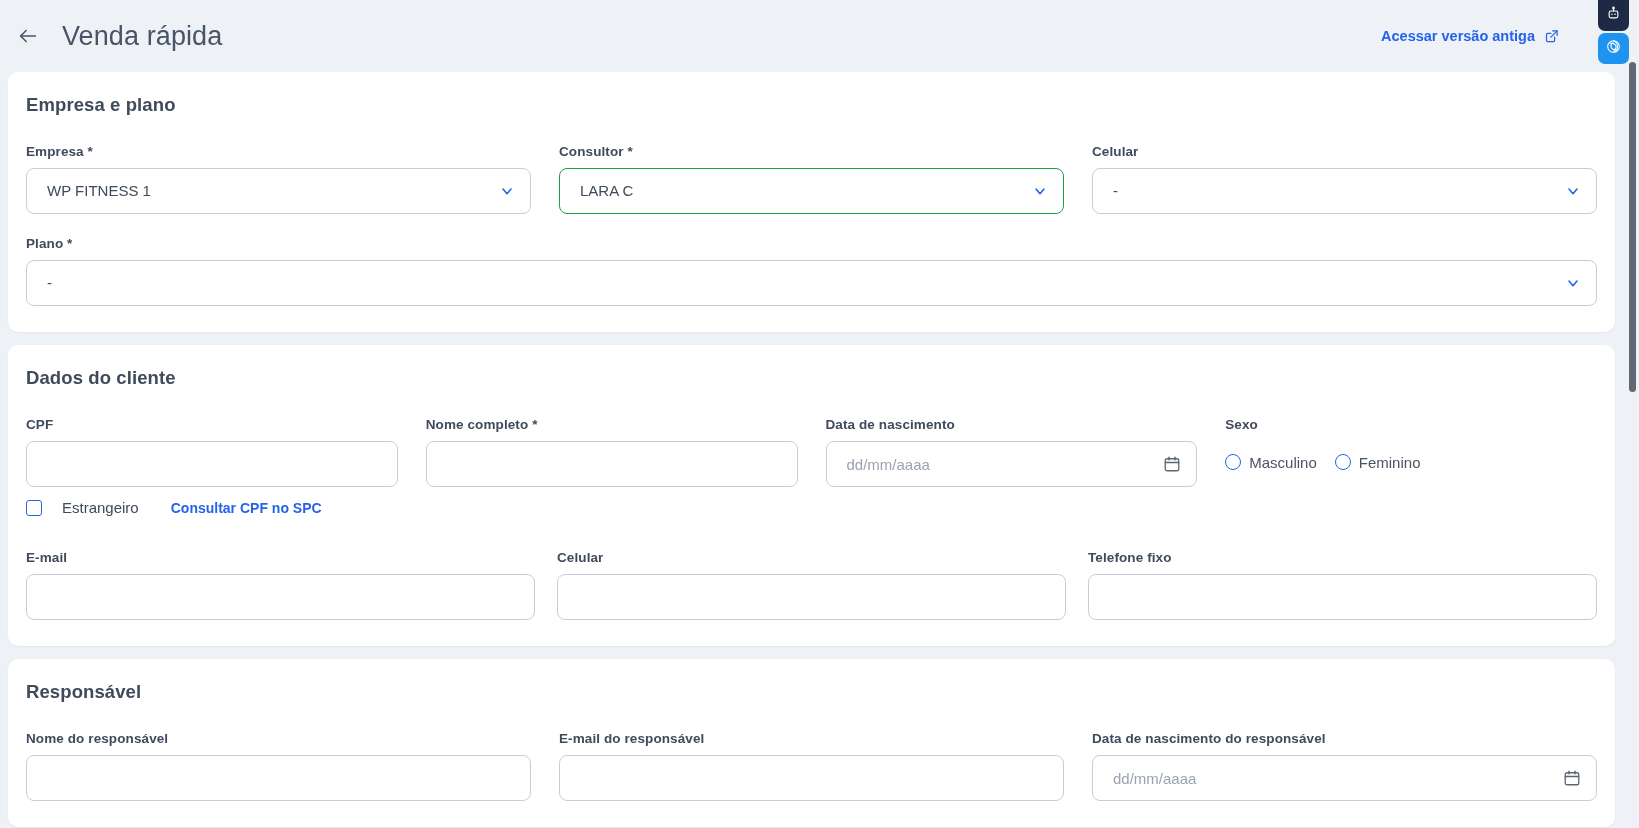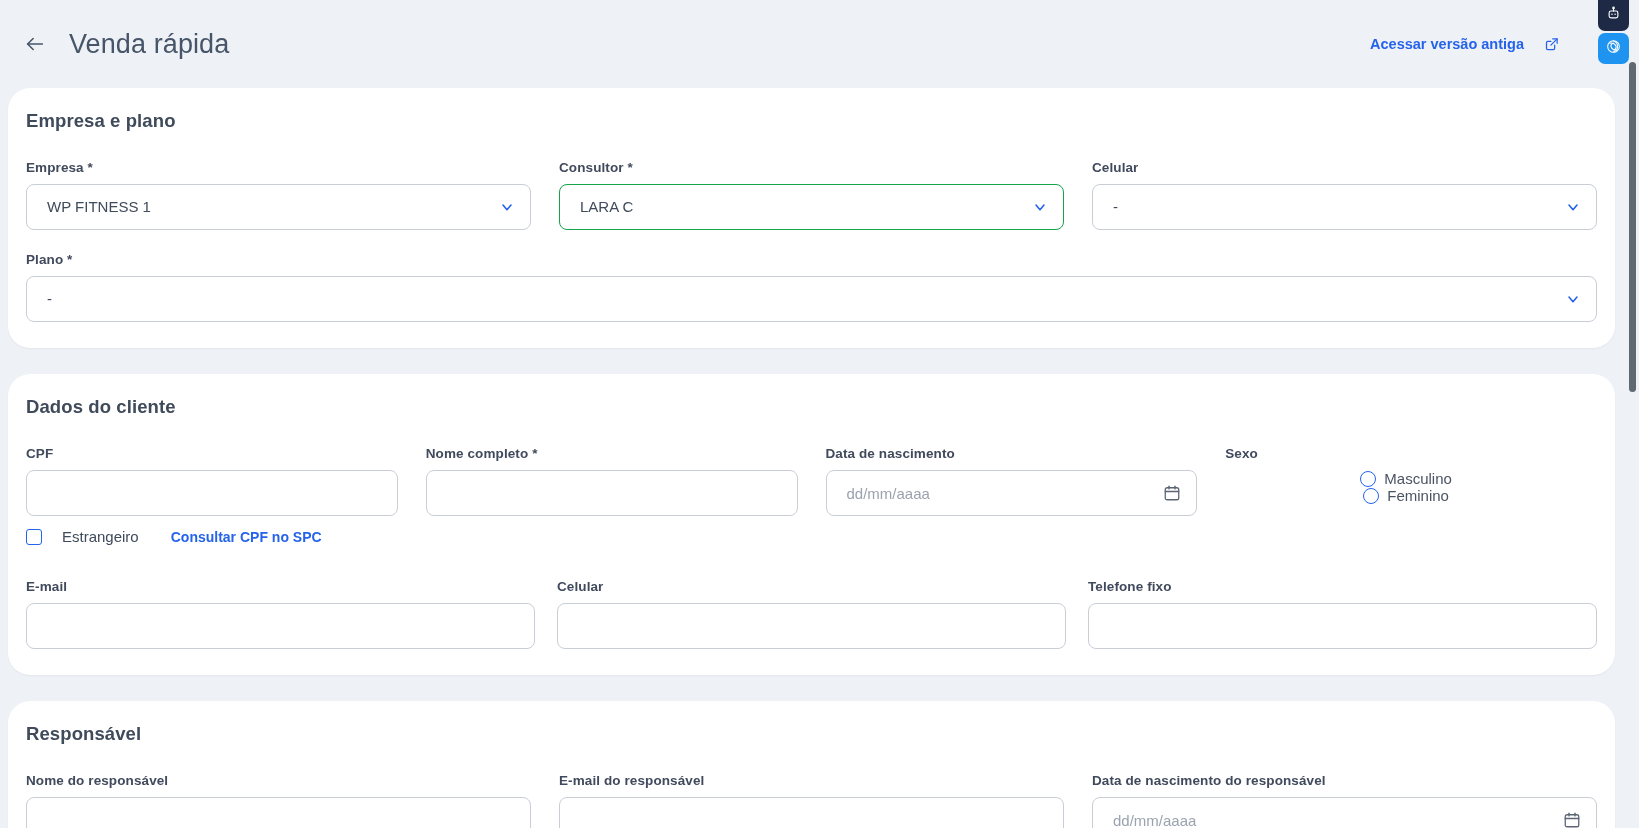--- a/index.html
+++ b/index.html
@@ -13,24 +13,24 @@
   .page {
     position: relative;
     width: 1639px; height: 828px;
     background: #eef1f6;
     overflow: hidden;
   }
 
   
   .topbar {
     position: relative;
-    height: 88px;
-    display: flex;
-    align-items: center;
-    padding: 0 0 0 15px;
+    height: 72px;
+    display: flex;
+    align-items: center;
+    padding: 0 0 0 8px;
     background: #eef1f6;
   }
   .back-btn {
     width: 40px; height: 40px;
     display: flex; align-items: center; justify-content: center;
     color: #475569;
     cursor: pointer;
     background: none; border: none;
     flex: 0 0 auto;
   }
@@ -49,21 +49,21 @@
     align-items: center;
     padding-right: 80px;
   }
   .legacy-link {
     color: #2563eb;
     font-size: 14.5px;
     font-weight: 700;
     text-decoration: none;
     display: flex;
     align-items: center;
-    gap: 20px;
+    gap: 9px;
     cursor: pointer;
     white-space: nowrap;
   }
   .legacy-link svg { display:block; }
 
   
   .widget-stack {
     position: absolute;
     top: 0; right: 10px;
     display: flex;
@@ -98,23 +98,23 @@
     z-index: 31;
   }
 
   
   .content {
     padding: 0 10px 0 8px;
     width: 1625px;
   }
   .card {
     background: #ffffff;
-    border-radius: 22px;
+    border-radius: 10px;
     padding: 22px 18px 26px 18px;
-    margin-bottom: 26px;
+    margin-bottom: 13px;
     box-shadow: 0 1px 2px rgba(15,23,42,0.05);
   }
   .card-title {
     font-size: 18.5px;
     font-weight: 700;
     color: #3f4a5a;
     margin: 0 0 28px 0;
     letter-spacing: 0.1px;
   }
 
@@ -210,22 +210,22 @@
     text-decoration: none;
     cursor: pointer;
     margin-left: 12px;
     white-space: nowrap;
   }
 
   
   .radio-row {
     display: flex;
     align-items: center;
+    gap: 8px;
     height: 42px;
-    flex-direction: column;
   }
   .radio-item {
     display: flex;
     align-items: center;
     gap: 8px;
     cursor: pointer;
     margin-right: 10px;
   }
   .radio-dot {
     width: 16px; height: 16px;

